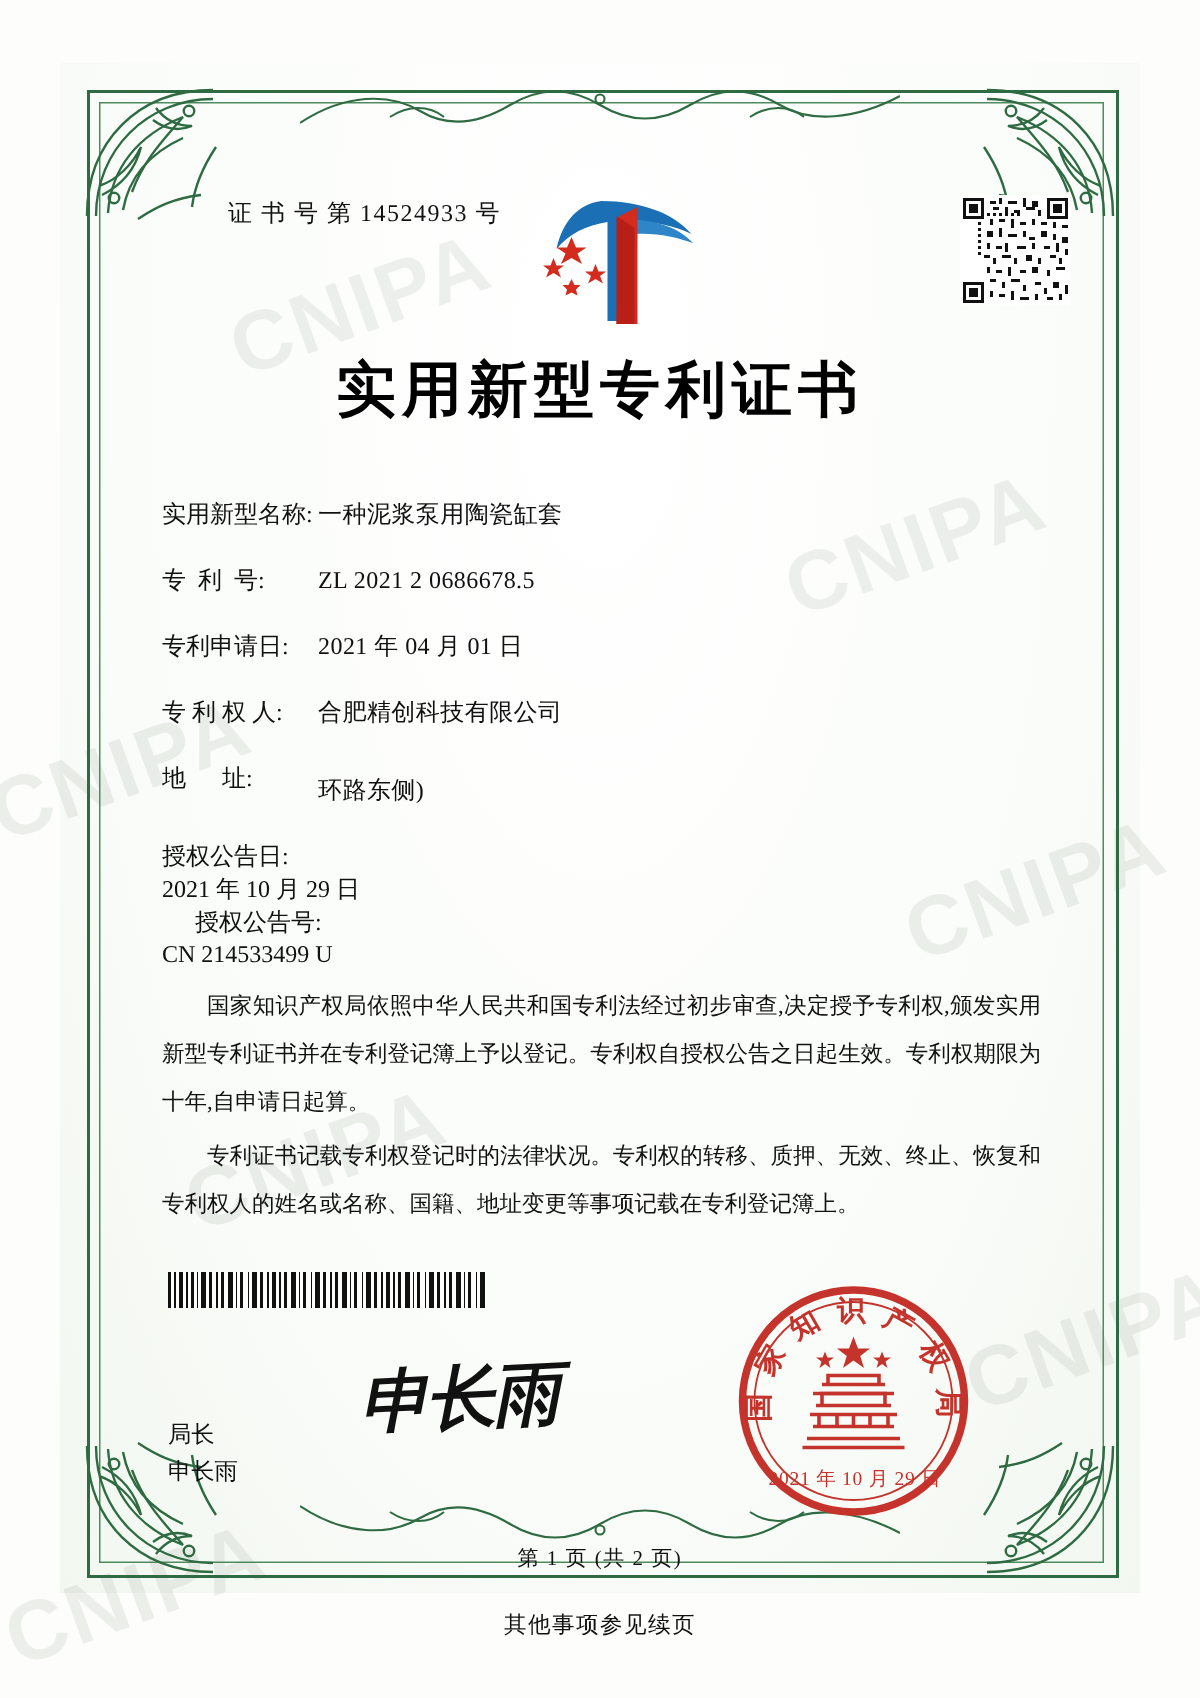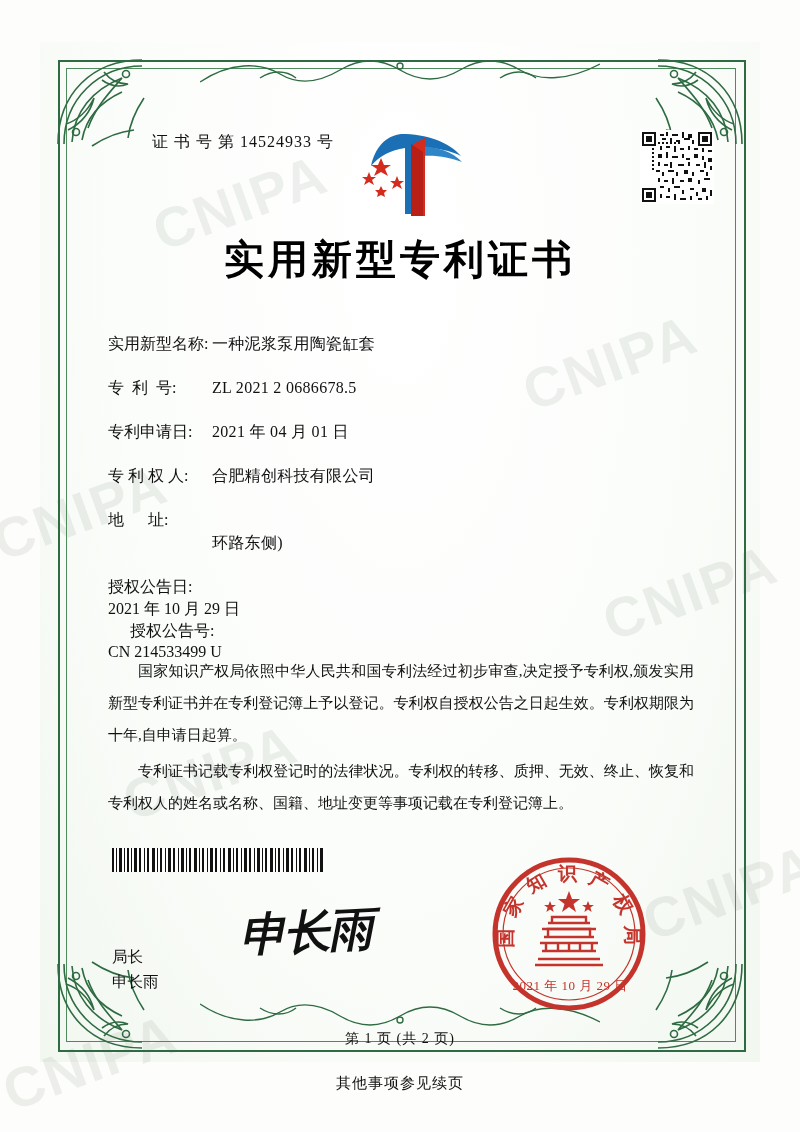--- a/index.html
+++ b/index.html
@@ -131,21 +131,21 @@
     flex: none;
     letter-spacing: 0px;
     white-space: pre;
   }
   .field-value {
     flex: 1;
     letter-spacing: 0.3px;
   }
   .field-value .second-line {
     display: block;
-    margin-top: 23px;
+    margin-top: 8px;
     margin-left: 0px;
   }
   .row-inline {
     display: flex;
     align-items: flex-start;
     flex-direction: column;
   }
   .inline-label2 {
     margin-left: 22px;
     width: 92px;

